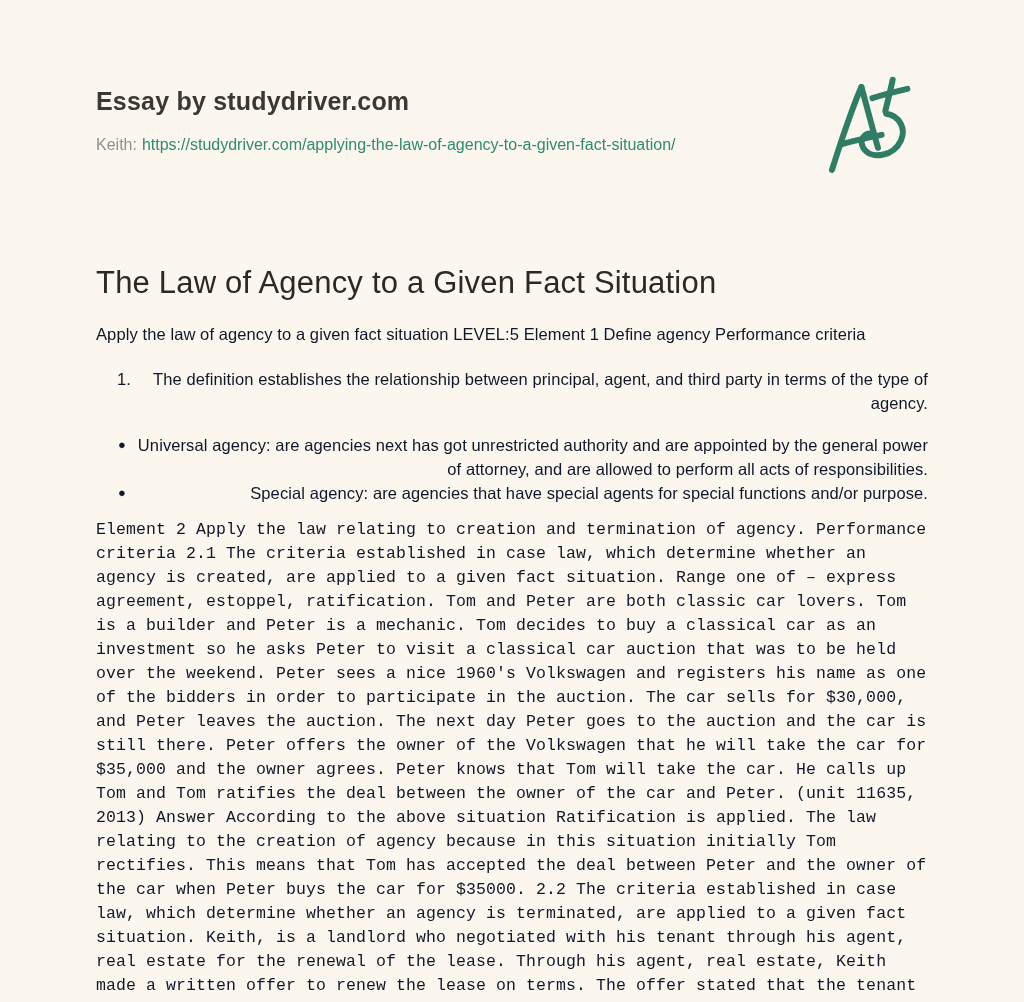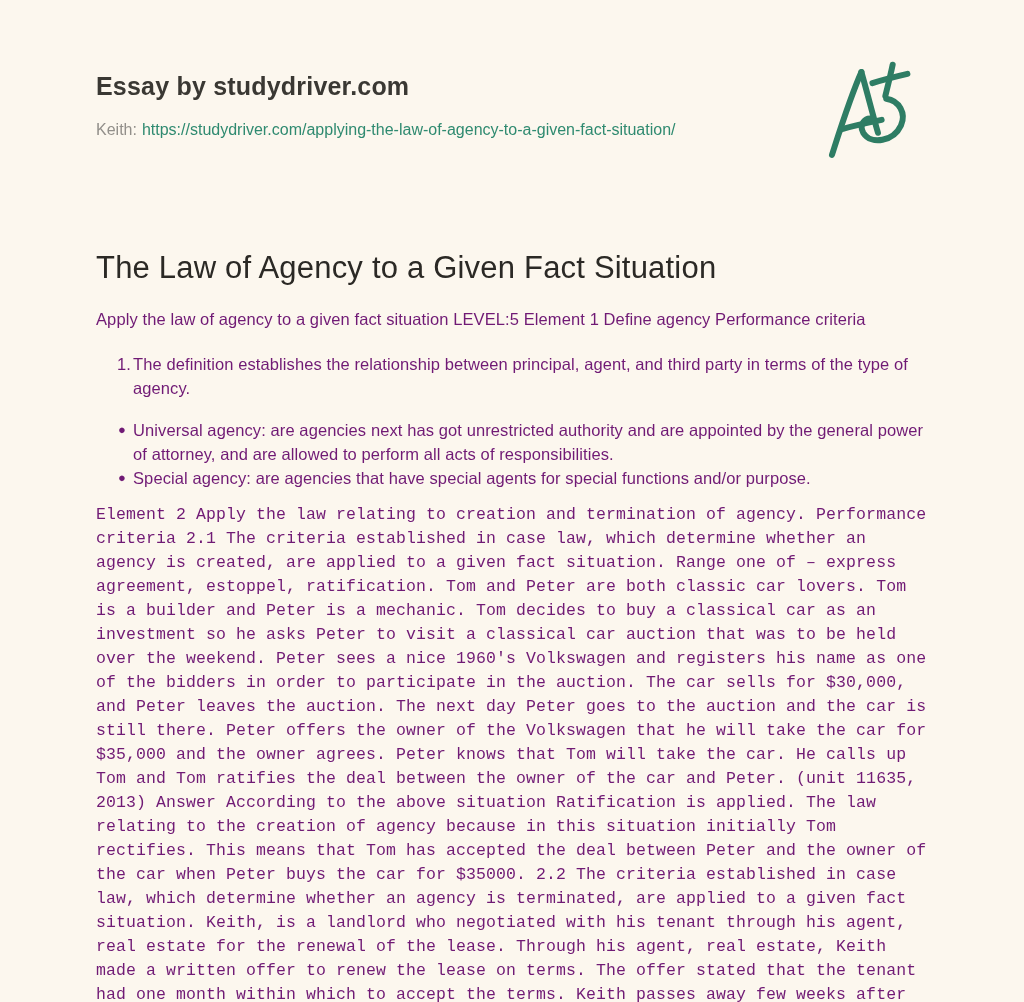--- a/index.html
+++ b/index.html
@@ -15,20 +15,21 @@
     height: 1002px;
     padding: 0 96px;
     position: relative;
   }
   .site-title {
     padding-top: 72px;
     font-size: 25px;
     font-weight: 700;
     color: #3a3833;
     letter-spacing: 0.2px;
+    margin-top: 15px;
   }
   .source-line {
     margin-top: 20px;
     font-size: 16px;
     color: #928f8a;
   }
   .source-link {
     color: #2f8a70;
     text-decoration: none;
     margin-left: 5px;
@@ -46,38 +47,38 @@
     margin-top: 110px;
     font-size: 31px;
     font-weight: 400;
     color: #2b2925;
     letter-spacing: 0.2px;
     line-height: 1.2;
   }
   .text {
     font-size: 16.5px;
     line-height: 24px;
-    color: #701a75;
+    color: #0f172a;
     letter-spacing: 0.1px;
   }
   .intro { margin-top: 21px; }
   ol.num-list { margin-top: 21px; list-style: none; }
   ul.bullet-list { margin-top: 18px; list-style: none; }
   .num-list li, .bullet-list li { display: flex; }
   .li-marker {
     flex: 0 0 37px;
     padding-left: 21px;
   }
   .bullet-dot {
     flex: 0 0 37px;
     padding-left: 22px;
     font-size: 13px;
     line-height: 24px;
   }
-  .li-text { flex: 1; }
+  .li-text { flex: 1; text-align: right; }
   .body-paragraph { margin-top: 13px; font-family: Liberation Mono, monospace; }
 </style>
 </head>
 <body>
 
 <div class="page">
 
   <header>
     <h1 class="site-title">Essay by studydriver.com</h1>
     <p class="source-line"><span>Keith:</span><a href="#" class="source-link">https://studydriver.com/applying-the-law-of-agency-to-a-given-fact-situation/</a></p>

